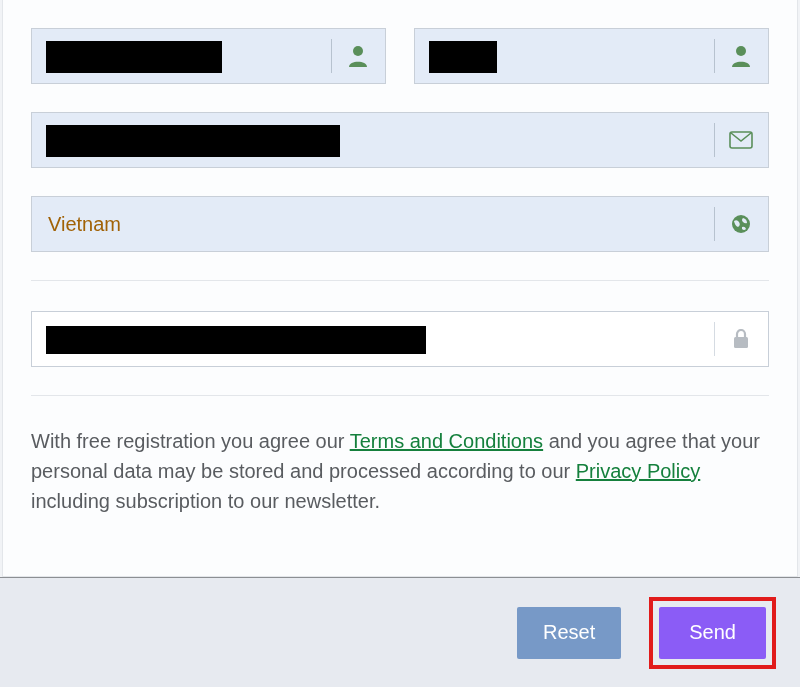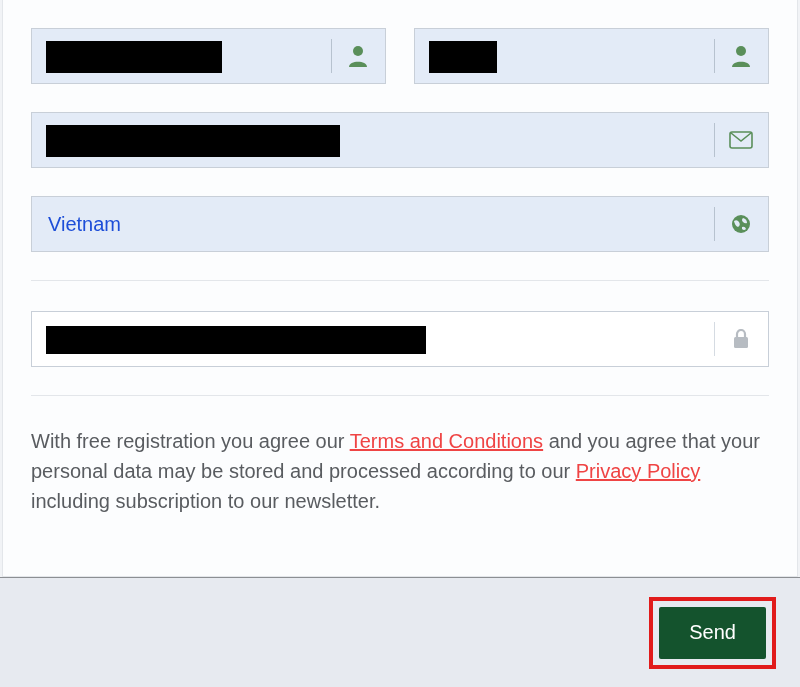--- a/index.html
+++ b/index.html
@@ -38,21 +38,21 @@
   .field.white {
     background: #ffffff;
   }
   .field input {
     border: none;
     outline: none;
     background: transparent;
     flex: 1;
     padding: 0 16px;
     font-size: 20px;
-    color: #1d4ed8;
+    color: #a16207;
     font-family: inherit;
   }
   .field .iconbox {
     width: 54px;
     display: flex;
     align-items: center;
     justify-content: center;
     position: relative;
   }
   .field .iconbox::before {
@@ -77,21 +77,21 @@
     background: #e3e6ea;
     margin: 0 0 30px 0;
   }
   .consent {
     font-size: 20px;
     color: #595c60;
     line-height: 1.5;
     margin-top: 4px;
   }
   .consent a {
-    color: #ef4444;
+    color: #15803d;
     text-decoration: underline;
   }
   .footer {
     position: absolute;
     left: 0; right: 0; bottom: 0;
     height: 110px;
     background: #e7eaf0;
     border-top: 1px solid #8c8f93;
     display: flex;
     justify-content: flex-end;
@@ -111,21 +111,21 @@
   }
   .btn-reset {
     background: #7799c7;
   }
   .btn-send-wrap {
     border: 4px solid #e11b1b;
     padding: 6px;
     display: flex;
   }
   .btn-send {
-    background: #14532d;
+    background: #8b5cf6;
     padding: 0 30px;
   }
 </style>
 </head>
 <body>
 
 <div class="panel">
 
   <div class="row">
     <div class="field">
@@ -194,16 +194,17 @@
 
   <div class="hr"></div>
 
   <div class="consent">
     <span>With free registration you agree our </span><a href="#">Terms and Conditions</a><span> and you agree that your personal data may be stored and processed according to our </span><a href="#">Privacy Policy</a><span> including subscription to our newsletter.</span>
   </div>
 
 </div>
 
 <div class="footer">
+  <button class="btn btn-reset">Reset</button>
   <div class="btn-send-wrap">
     <button class="btn btn-send">Send</button>
   </div>
 </div>
 
 </body></html>

